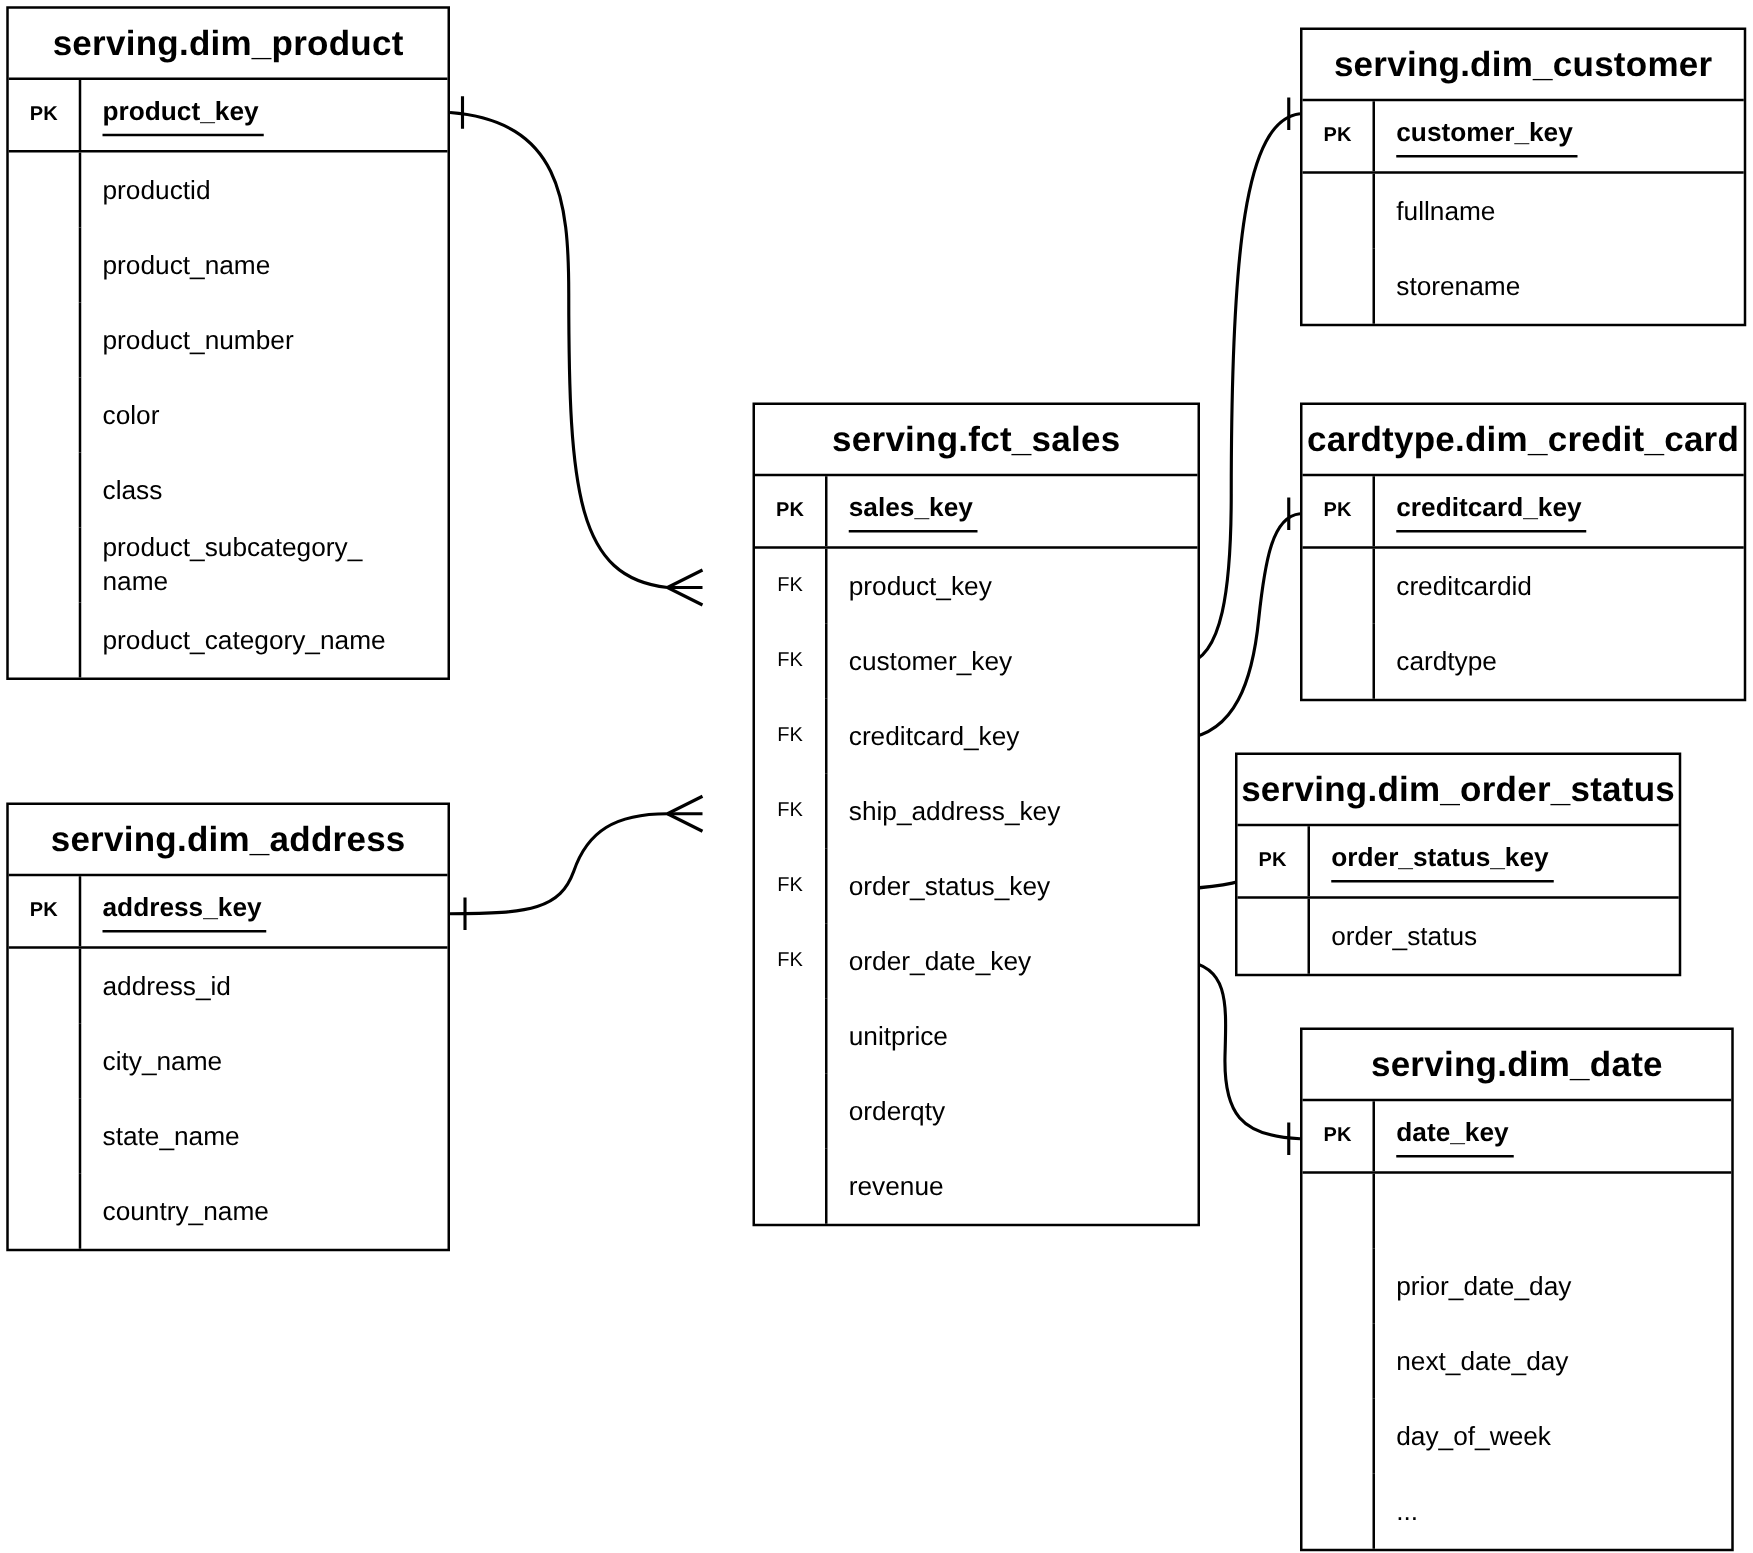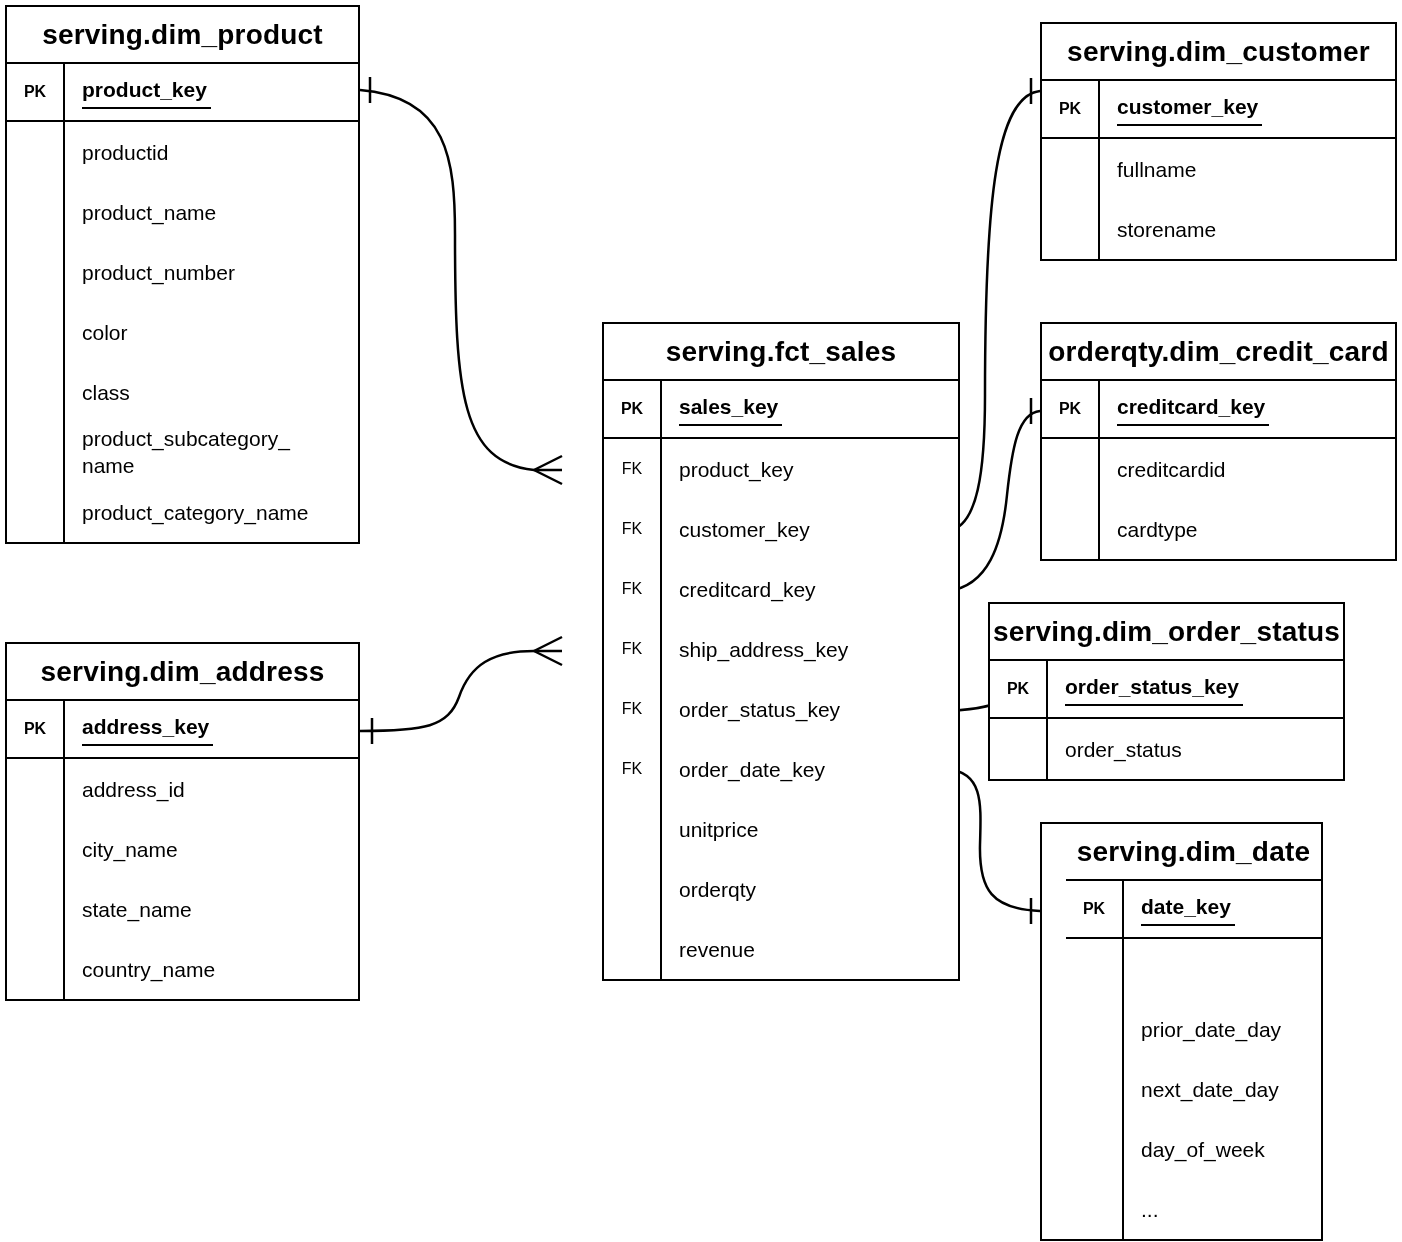--- a/index.html
+++ b/index.html
@@ -62,21 +62,21 @@
   }
   .a-row { display: flex; min-height: 60px; }
   .a-name { display: inline-block; max-width: 246px; }
 
   
   #e-dim_product      { left: 5px;    top: 5px;   width: 355px; }
   #e-dim_customer     { left: 1040px; top: 22px;   width: 357px; }
   #e-fct_sales        { left: 562px;  top: 322px; width: 358px; margin-left: 40px; }
   #e-dim_credit_card  { left: 1040px; top: 322px; width: 357px; }
   #e-dim_order_status { left: 988px; top: 602px; width: 357px; }
-  #e-dim_date         { left: 1040px; top: 822px; width: 283px; padding-left: 24px; }
+  #e-dim_date         { left: 1040px; top: 822px; width: 347px; }
   #e-dim_address      { left: 5px;    top: 642px; width: 355px; }
 </style>
 </head>
 <body>
 
 <div id="canvas">
 
   <svg id="rel-svg" viewBox="0 0 1402 1242">
       <g>
         <path d="M 360 90 C 448 97 455 160 455 235 C 455 395 462 462 534 470 L 562 470"></path>
@@ -254,21 +254,21 @@
         <div class="a-row">
           <div class="tag-cell"></div>
           <div class="name-cell">
             <span class="a-name">revenue</span>
           </div>
         </div>
       </div>
   </div>
 
   <div class="entity" id="e-dim_credit_card">
-    <div class="e-title">orderqty.dim_credit_card</div>
+    <div class="e-title">cardtype.dim_credit_card</div>
     <div class="e-pk">
       <div class="tag-cell">PK</div>
       <div class="name-cell">
           <span class="pk-underline">creditcard_key</span>
         </div>
     </div>
     <div class="e-body">
         <div class="a-row">
           <div class="tag-cell"></div>
           <div class="name-cell">

